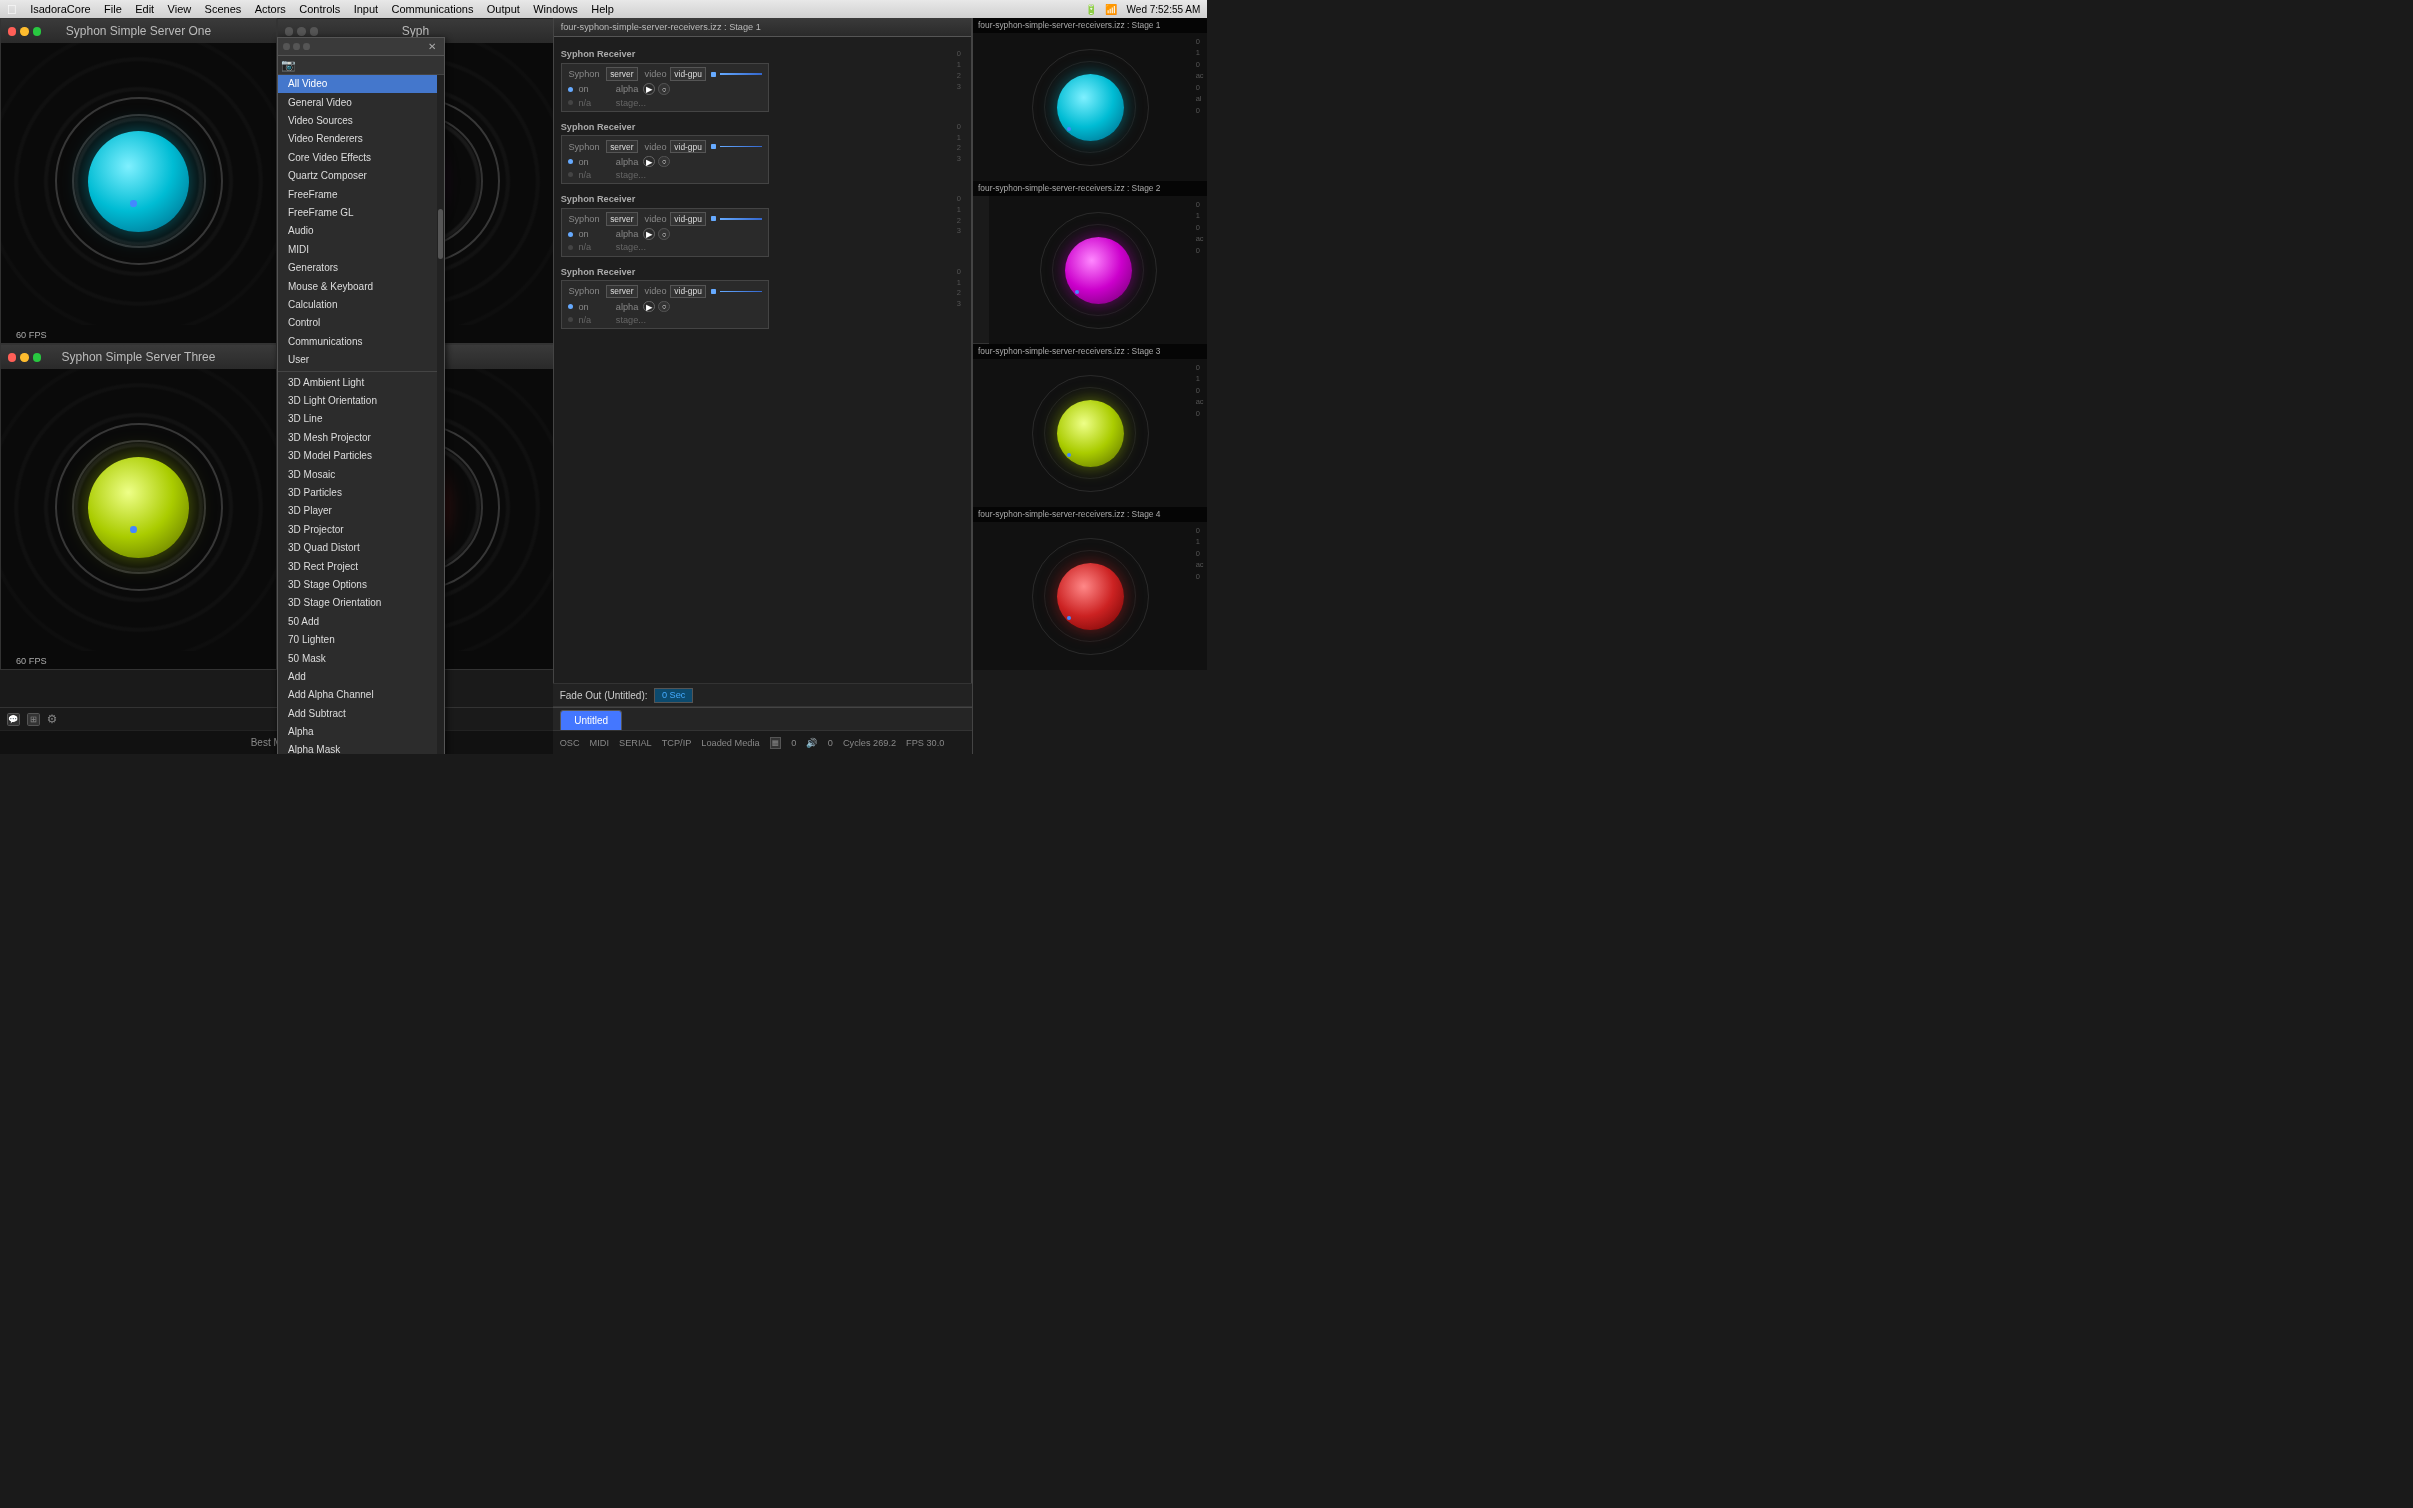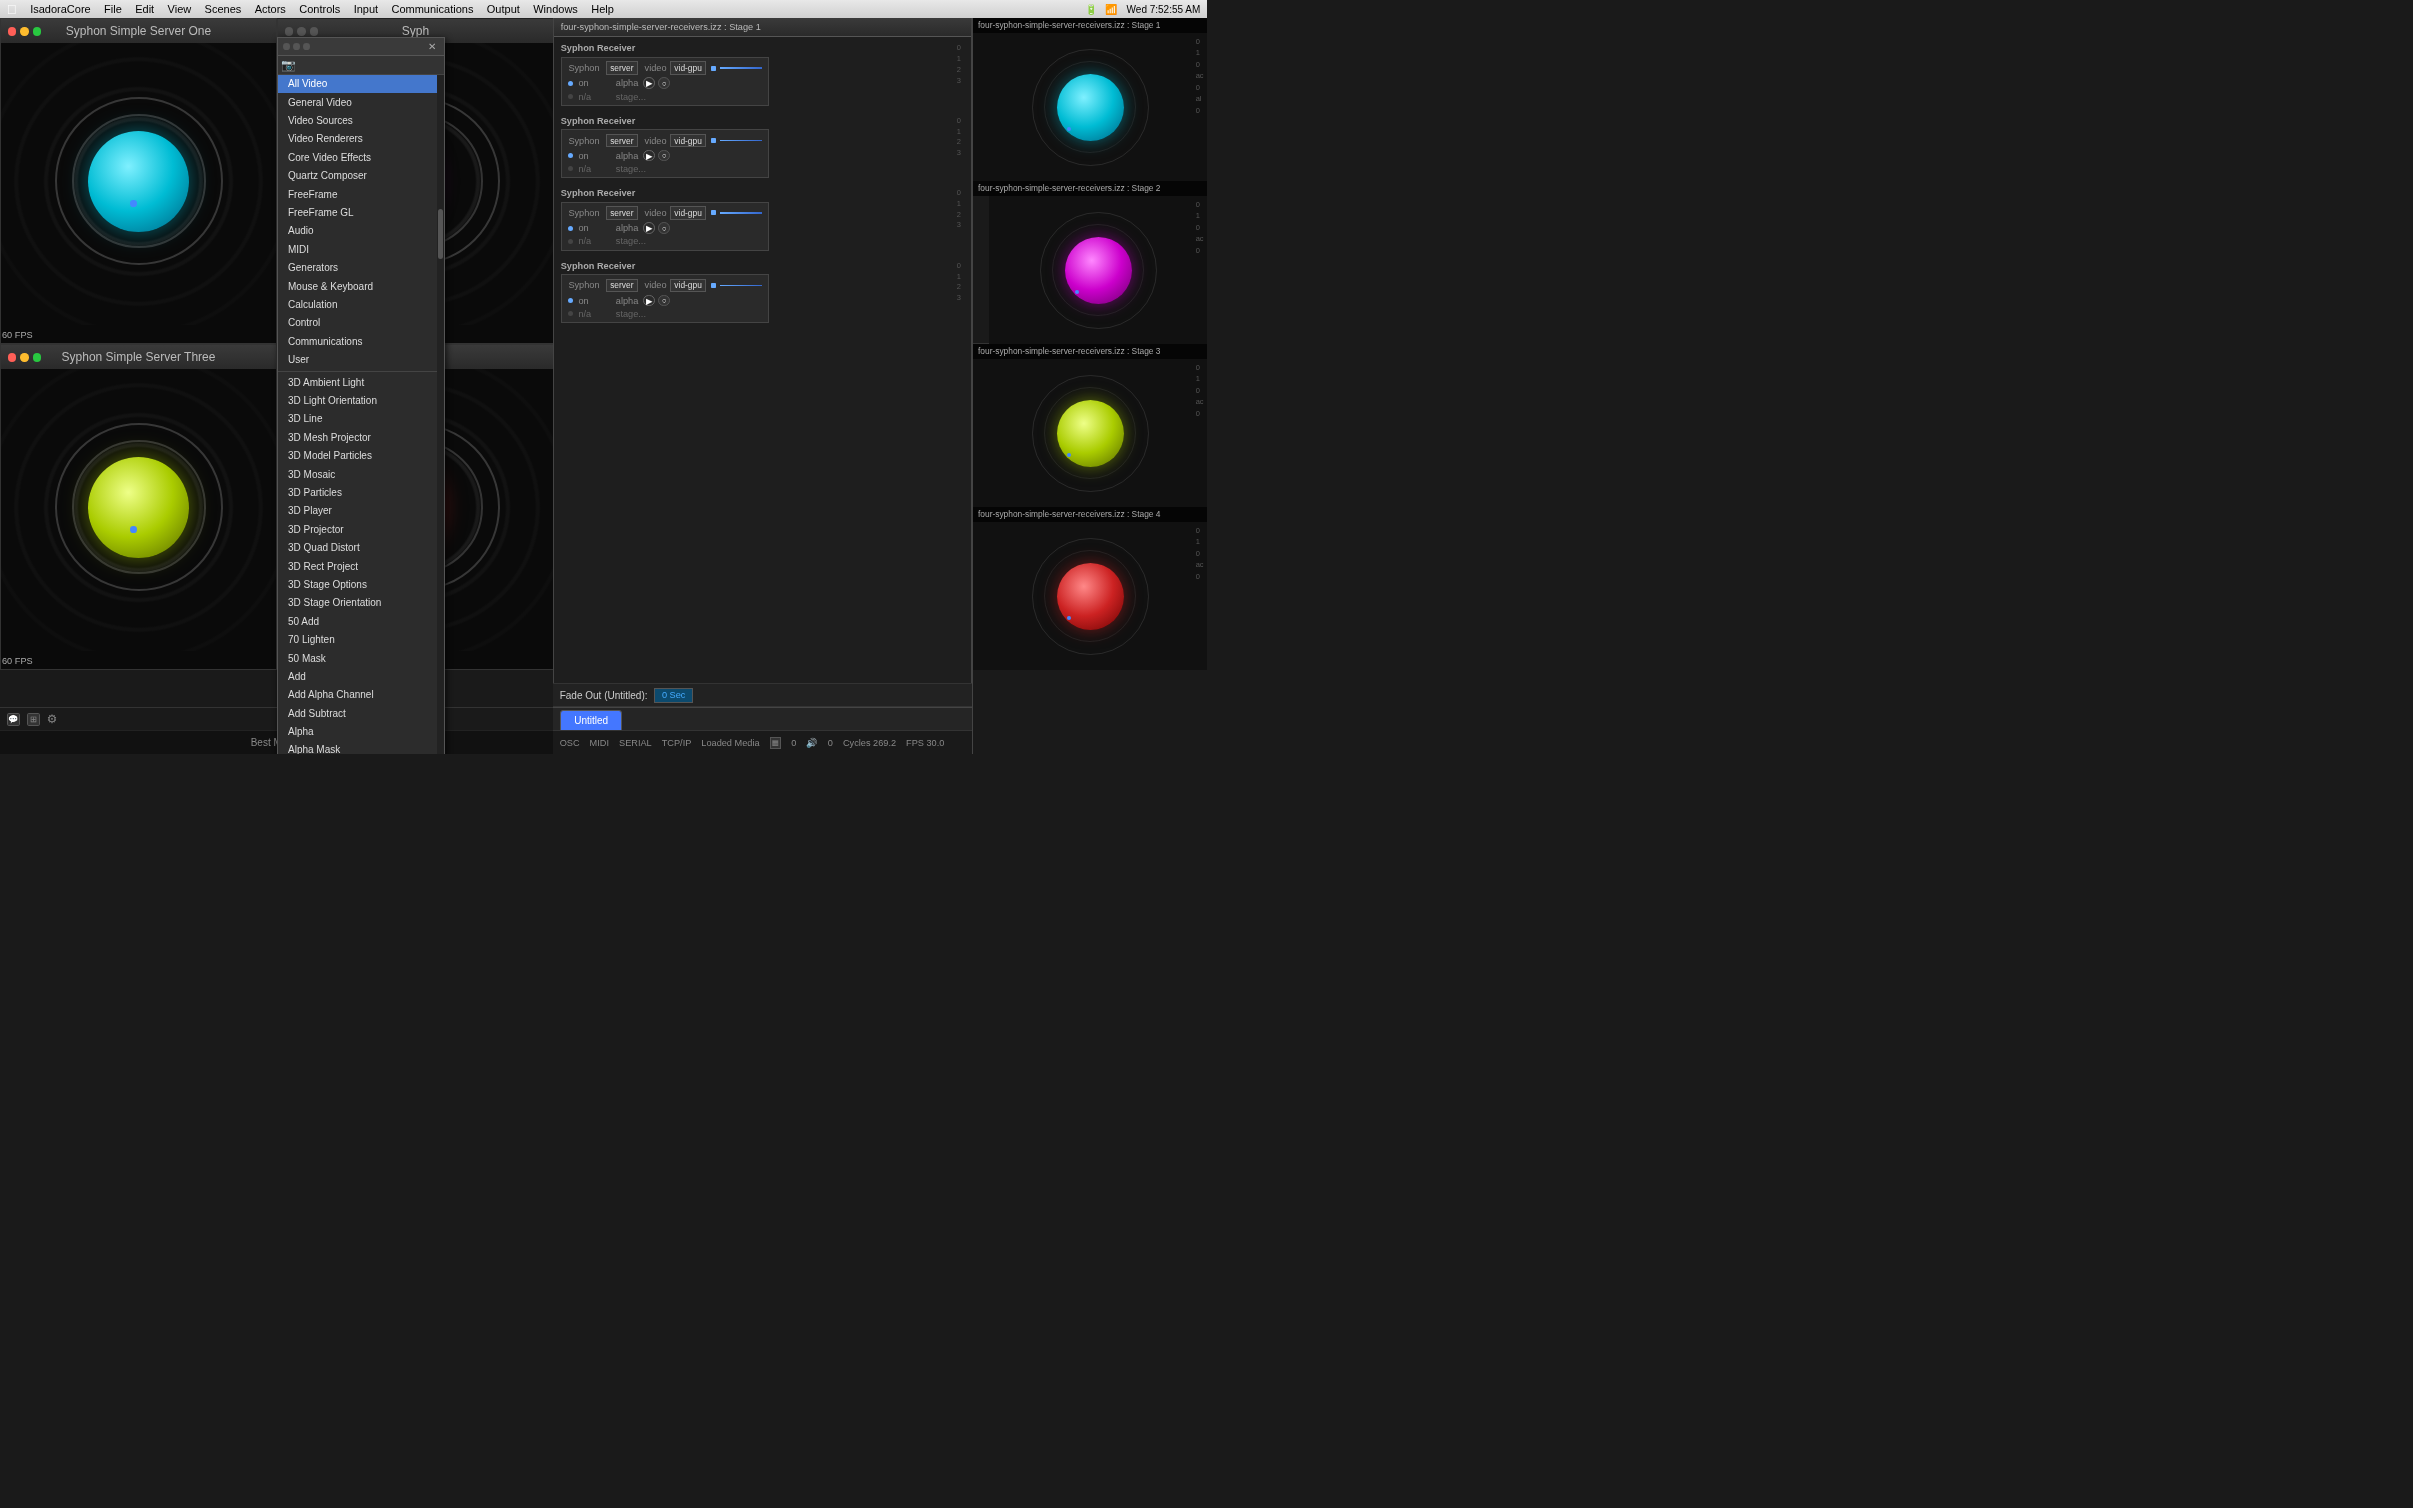--- a/index.html
+++ b/index.html
@@ -153,21 +153,21 @@
       border-radius: 50%;
       background: #4488ff;
       position: absolute;
       bottom: 25px;
       left: 42px;
     }
 
     .fps-label {
       position: absolute;
       bottom: 3.4px;
-      left: 1px;
+      left: 15px;
       font-size: 9.2px;
       color: #aaa;
     }
 
     
     .gear-bg {
       position: absolute;
       top: 18.4px;
       left: 0;
       right: 0;
@@ -471,21 +471,21 @@
       </div>
     </div>
   </div>
 
   <div style="position:absolute; top:0; left:553px; right:235px; bottom:47px; background:#1e1e1e; border-left:0.8px solid #444; border-right:0.8px solid #444; overflow:hidden;">
 
     <div style="height:18.4px; background:linear-gradient(to bottom,#3a3a3a,#2a2a2a); display:flex; align-items:center; padding:0 6.7px; font-size:9.2px; color:#bbb; border-bottom:0.8px solid #555;">
       <span>four-syphon-simple-server-receivers.izz : Stage 1</span>
     </div>
 
-    <div style="padding:6.7px; overflow-y:auto; height:calc(100% - 18.4px);">
+    <div style="padding:6.7px; overflow-y:auto; height:calc(100% - 18.4px);margin-top:6px;">
 
       <div style="margin-bottom:10px; position:relative;">
         <div style="font-size:9.2px; color:#aaa; margin-bottom:3.4px; font-weight:bold;">Syphon Receiver</div>
         <div style="background:#2a2a2a; border:0.8px solid #444; padding:3.4px 6.7px; display:inline-block; min-width:134px;">
           <div style="display:flex;align-items:center;gap:3.4px;margin-bottom:2.5px;font-size:9.2px;">
             <span style="color:#888;width:34px;">Syphon</span>
             <span style="background:#333;border:0.8px solid #555;padding:0.8px 3.4px;font-size:8.4px;color:#ddd;">server</span>
             <span style="color:#888;margin-left:3.4px;">video</span>
             <span style="background:#333;border:0.8px solid #555;padding:0.8px 3.4px;font-size:8.4px;color:#ddd;">vid-gpu</span>
             <div style="width:5px;height:5px;background:#66aaff;border-radius:0.8px;margin-left:1.7px;"></div>

